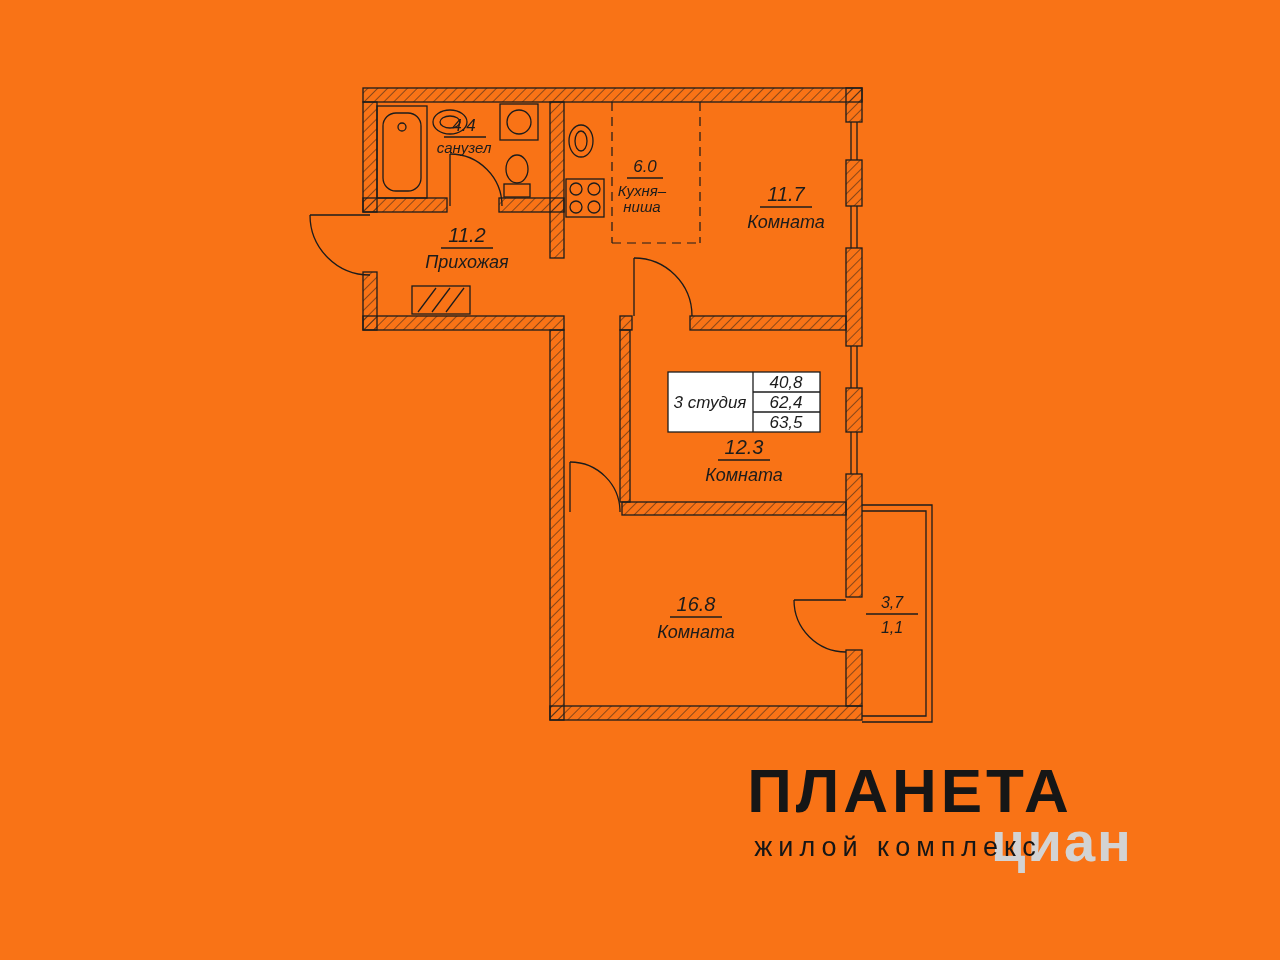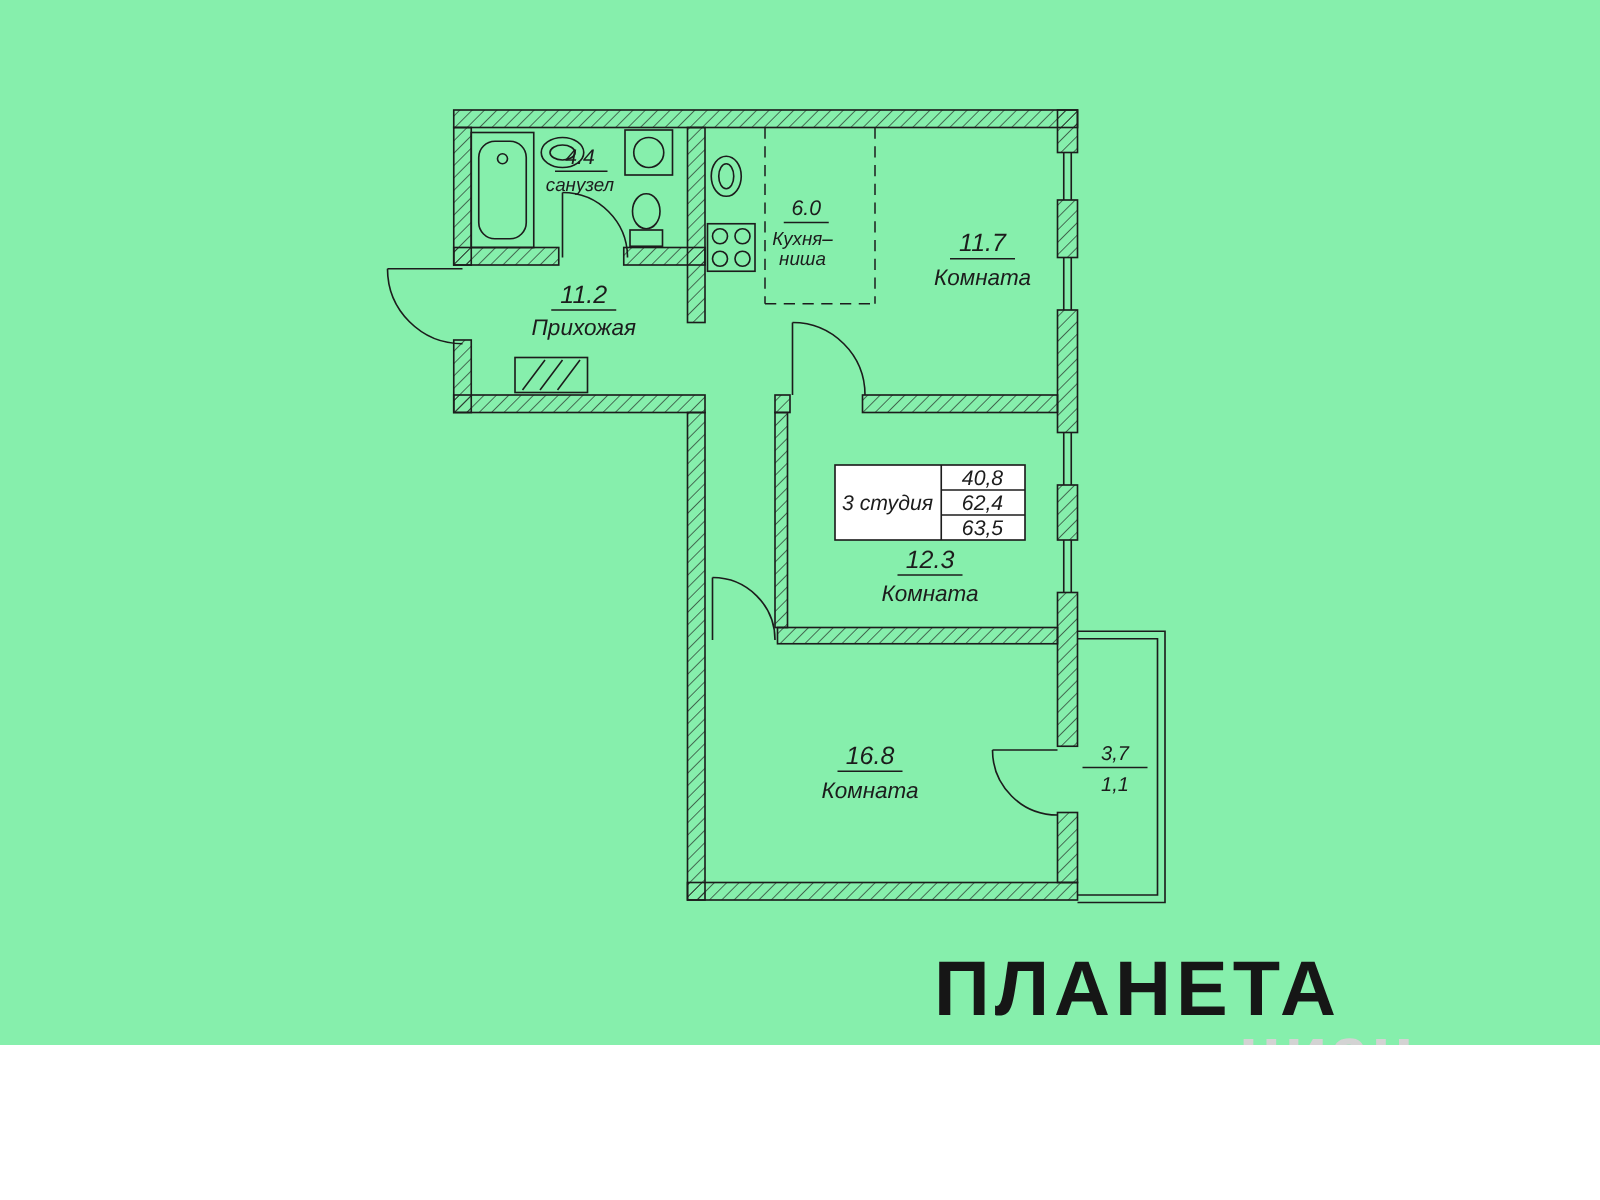--- a/index.html
+++ b/index.html
@@ -1,16 +1,16 @@
 <!DOCTYPE html>
 <html><head>
 <meta charset="utf-8">
 <style>
   html,body{margin:0;padding:0;background:#ffffff;}
-  .page{position:relative;width:1280px;height:836px;background:#86efac;overflow:hidden;}
+  .page{position:relative;width:1280px;height:960px;background:#f97316;overflow:hidden;}
   svg{display:block;}
   svg text{font-family:"Liberation Sans",sans-serif;fill:#1c1c1c;font-style:italic;text-anchor:middle;}
   svg text.s15{font-size:15px;}
   svg text.s16{font-size:16px;}
   svg text.s17{font-size:17px;}
   svg text.s18{font-size:18px;}
   svg text.s20{font-size:20px;}
   svg text.brand{font-style:normal;font-weight:bold;font-size:62px;letter-spacing:4px;fill:#161616;}
   svg text.tagline{font-style:normal;font-size:27px;letter-spacing:6px;fill:#161616;}
   svg text.watermark{font-style:normal;font-weight:bold;font-size:56px;letter-spacing:2px;fill:#d3d3d3;}

